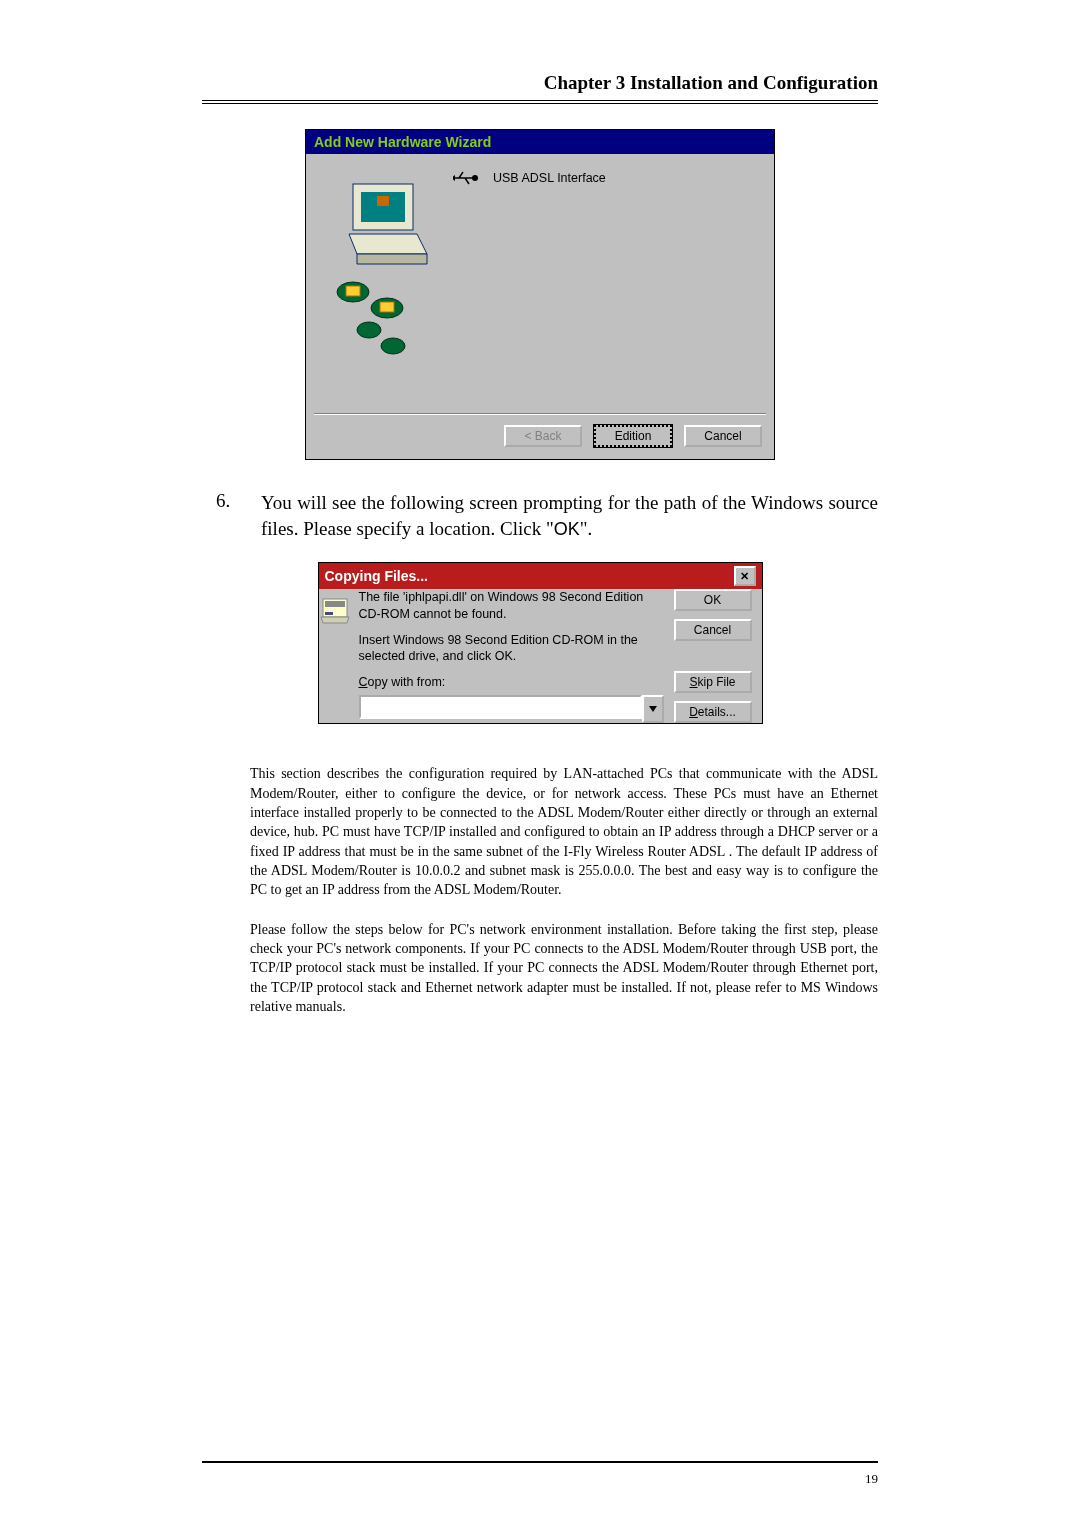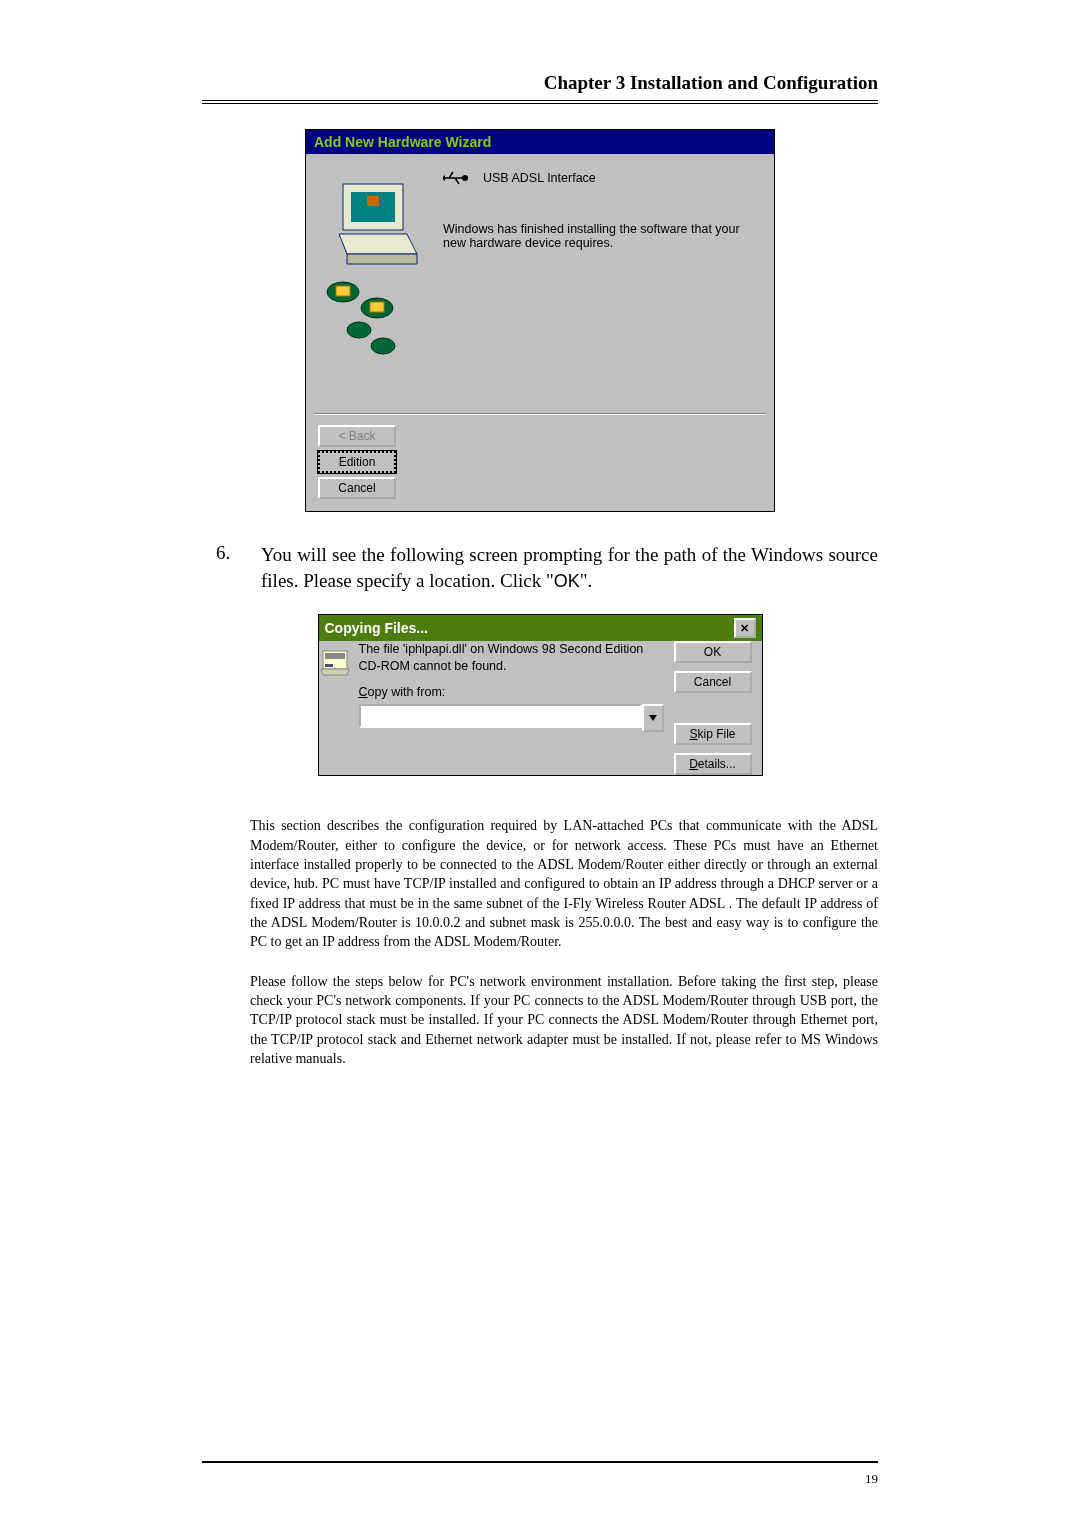--- a/index.html
+++ b/index.html
@@ -47,21 +47,21 @@
   }
   .wizard-title {
     background: #000080;
     color: #84cc16;
     font-weight: bold;
     padding: 4px 8px;
     font-size: 14px;
   }
   .wizard-body {
     display: flex;
-    padding: 14px 14px 10px 2px;
+    padding: 14px 14px 10px 12px;
     background: #c0c0c0;
     min-height: 235px;
   }
   .wizard-left {
     width: 135px;
     display: flex;
     align-items: flex-start;
     padding-top: 6px;
     justify-content: center;
   }
@@ -79,23 +79,22 @@
   .wizard-right .dev-row svg { flex: 0 0 auto; }
   .wizard-sep {
     border: 0;
     border-top: 1px solid #808080;
     border-bottom: 1px solid #fff;
     margin: 0 8px;
   }
   .wizard-btnrow {
     display: flex;
     justify-content: flex-end;
-    gap: 4px;
+    gap: 12px;
     padding: 10px 12px 12px 12px;
-    flex-direction: column;
   }
   .win-btn {
     font-family: Tahoma, Arial, sans-serif;
     font-size: 12px;
     background: #c0c0c0;
     border: 2px outset #fff;
     padding: 2px 0;
     width: 78px;
     text-align: center;
     box-sizing: border-box;
@@ -127,21 +126,21 @@
     width: 445px;
     margin: 0 auto 40px auto;
   }
   .copy-dlg {
     border: 1px solid #000;
     font-family: Tahoma, Arial, sans-serif;
     background: #c0c0c0;
     font-size: 12.5px;
   }
   .copy-title {
-    background: #4d7c0f;
+    background: #b91c1c;
     color: #fff;
     font-weight: bold;
     padding: 3px 6px;
     display: flex;
     justify-content: space-between;
     align-items: center;
     font-size: 14px;
   }
   .close-x {
     background:#c0c0c0; color:#000; border:2px outset #fff;
@@ -239,21 +238,20 @@
         </div>
         <div class="wizard-right">
           <div class="dev-row">
             <svg width="30" height="20" viewBox="0 0 30 20">
               <path d="M2 10 L20 10 M6 10 L10 4 M12 10 L16 16" stroke="#000" fill="none" stroke-width="1.5"></path>
               <circle cx="22" cy="10" r="3" fill="#000"></circle>
               <path d="M2 7 L2 13 L-2 10 Z" fill="#000"></path>
             </svg>
             <span>USB ADSL Interface</span>
           </div>
-          <div>Windows has finished installing the software that your new hardware device requires.</div>
         </div>
       </div>
       <hr class="wizard-sep">
       <div class="wizard-btnrow">
         <div class="win-btn disabled">&lt; Back</div>
         <div class="win-btn default">Edition</div>
         <div class="win-btn">Cancel</div>
       </div>
     </div>
   </div>
@@ -275,20 +273,21 @@
         <div class="copy-left">
           <svg width="32" height="32" viewBox="0 0 32 32">
             <rect x="4" y="6" width="24" height="18" fill="#fefecc" stroke="#888"></rect>
             <rect x="6" y="8" width="20" height="6" fill="#888"></rect>
             <rect x="6" y="19" width="8" height="3" fill="#4a4a7a"></rect>
             <path d="M2 24 L30 24 L28 30 L4 30 Z" fill="#d0d0b0" stroke="#888"></path>
           </svg>
         </div>
         <div class="copy-mid">
           <p>The file 'iphlpapi.dll' on Windows 98 Second Edition CD-ROM cannot be found.</p>
+          <p>Insert Windows 98 Second Edition CD-ROM in the selected drive, and click OK.</p>
           <p class="label">
             <u class="mnemonic">C</u><span>opy with from:</span>
           </p>
           <div class="copy-combo">
             <div class="inp"></div>
             <div class="drop">
               <svg width="8" height="6" viewBox="0 0 8 6">
                   <path d="M0 0 L8 0 L4 6 Z" fill="#000"></path>
                 </svg>
             </div>

